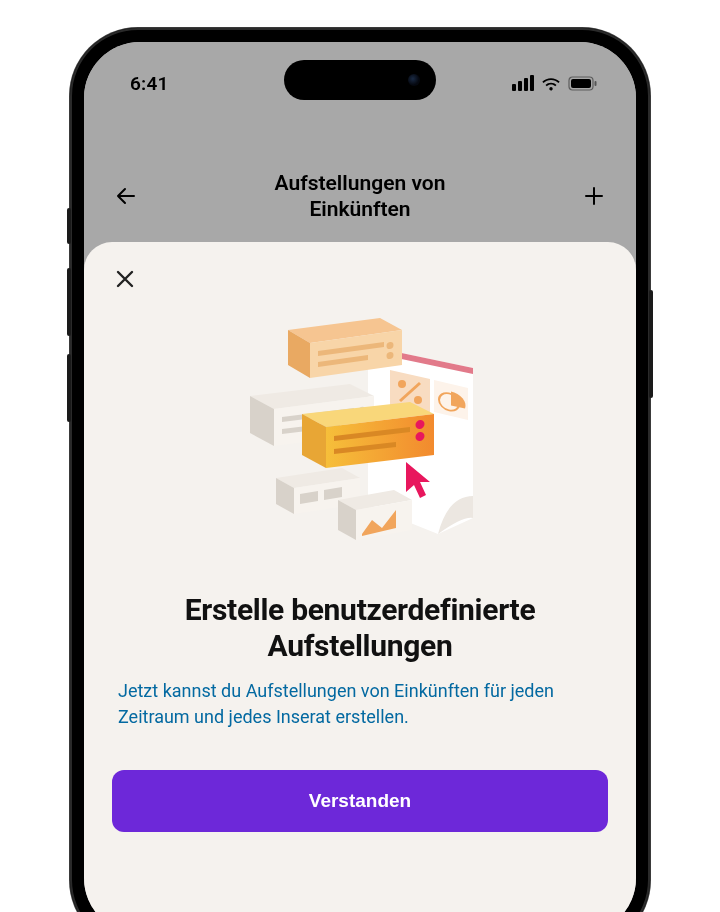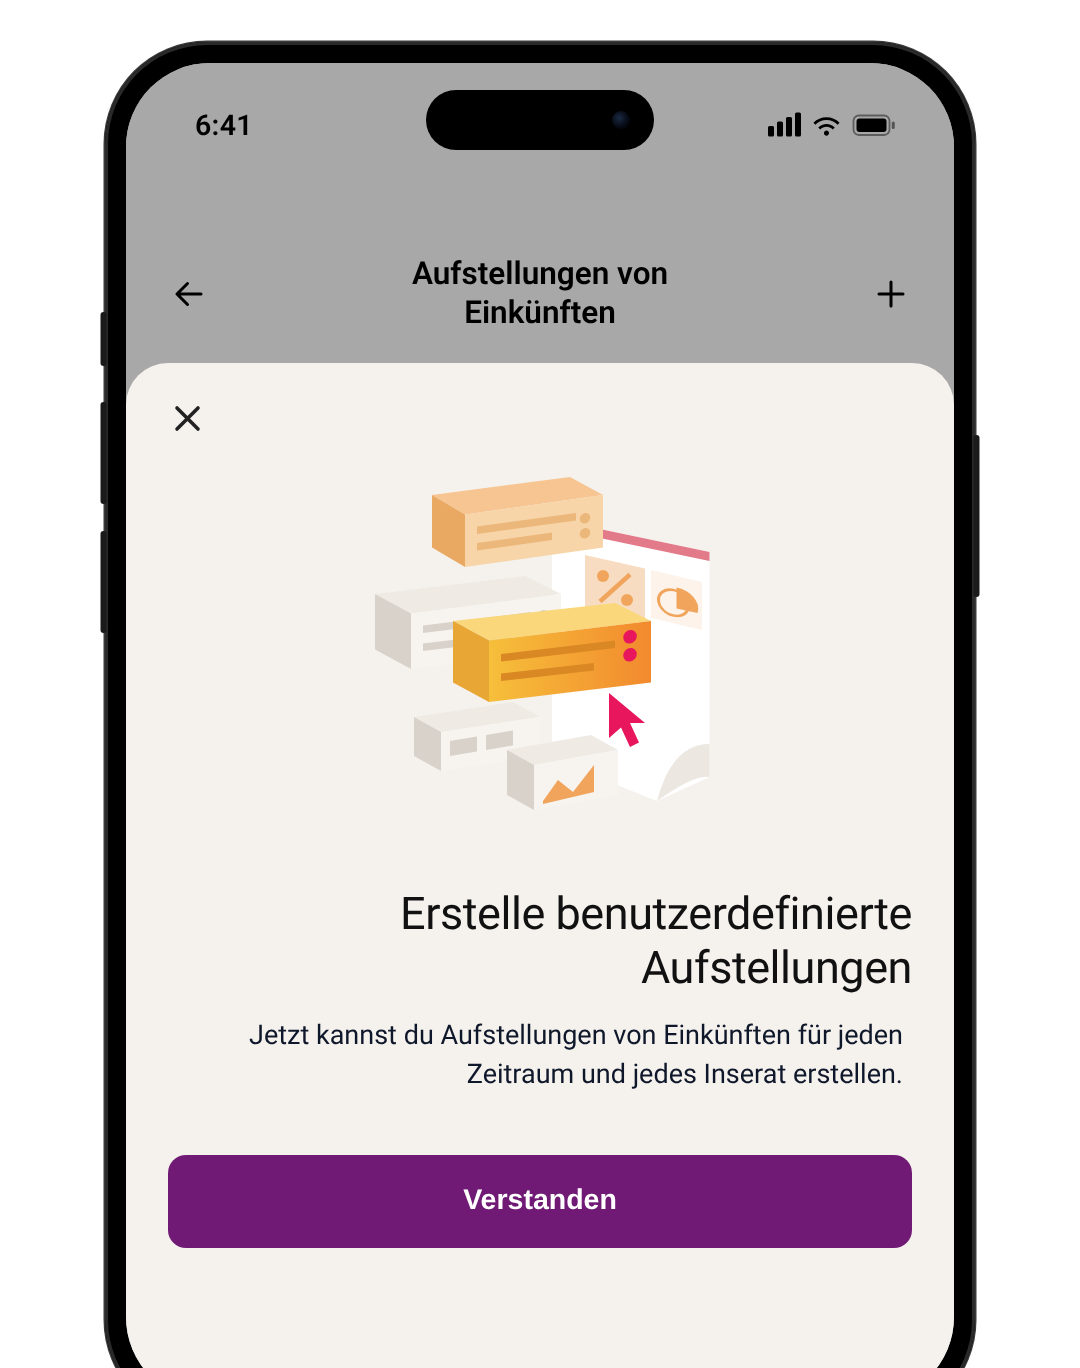--- a/index.html
+++ b/index.html
@@ -121,38 +121,38 @@
       display:flex; align-items:center; justify-content:center;
       margin-bottom: 6px;
     }
     .illustration {
       align-self: center;
       width: 300px;
       height: 260px;
       margin: 8px 0 26px;
     }
     .sheet-title {
-      text-align: right;
+      text-align: center;
       font-size: 30px;
-      font-weight: 400;
+      font-weight: 700;
       color: #111;
       line-height: 1.2;
       letter-spacing: -0.3px;
       margin-bottom: 14px;
     }
     .sheet-desc {
-      text-align: right;
+      text-align: left;
       font-size: 18px;
-      color: #0f172a;
+      color: #0369a1;
       line-height: 1.45;
       padding: 0 6px;
       margin-bottom: 40px;
     }
     .primary-btn {
-      background: #701a75;
+      background: #6d28d9;
       color: #fff;
       border: none;
       border-radius: 12px;
       height: 62px;
       font-size: 19px;
       font-weight: 600;
       cursor: pointer;
       width: 100%;
     }
   </style>

